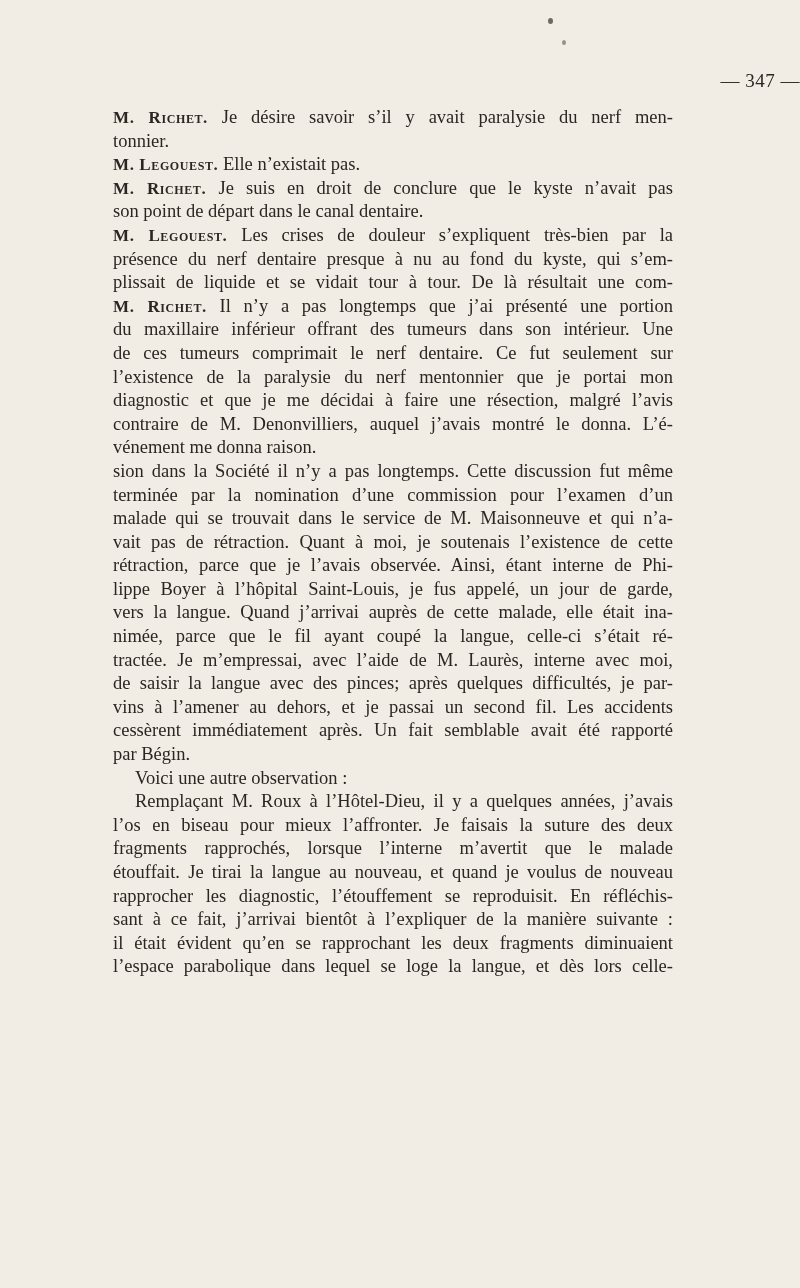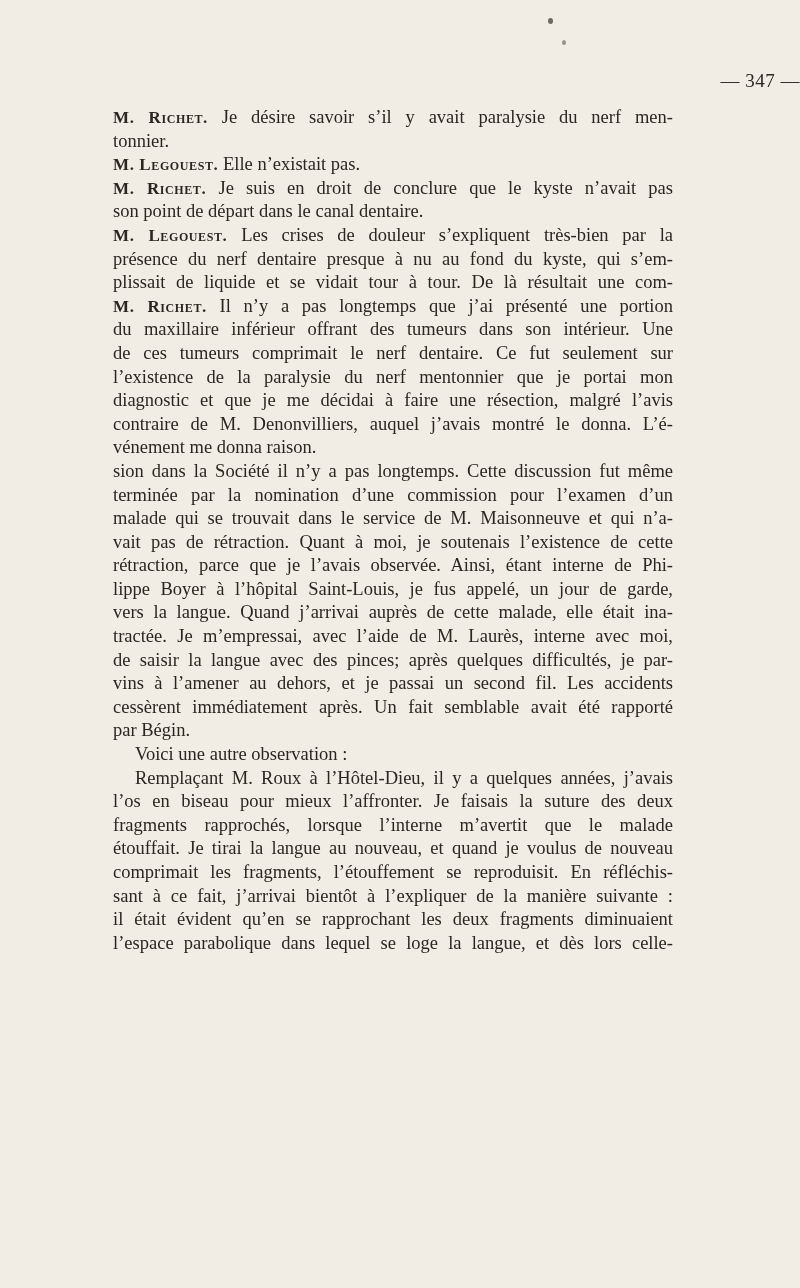--- a/index.html
+++ b/index.html
@@ -53,30 +53,31 @@
     <div class="line "><span>diagnostic et que je me décidai à faire une résection, malgré l’avis</span></div>
     <div class="line "><span>contraire de M. Denonvilliers, auquel j’avais montré le donna. L’é-</span></div>
     <div class="line last"><span>vénement me donna raison.</span></div>
     <div class="line "><span>sion dans la Société il n’y a pas longtemps. Cette discussion fut même</span></div>
     <div class="line "><span>terminée par la nomination d’une commission pour l’examen d’un</span></div>
     <div class="line "><span>malade qui se trouvait dans le service de M. Maisonneuve et qui n’a-</span></div>
     <div class="line "><span>vait pas de rétraction. Quant à moi, je soutenais l’existence de cette</span></div>
     <div class="line "><span>rétraction, parce que je l’avais observée. Ainsi, étant interne de Phi-</span></div>
     <div class="line "><span>lippe Boyer à l’hôpital Saint-Louis, je fus appelé, un jour de garde,</span></div>
     <div class="line "><span>vers la langue. Quand j’arrivai auprès de cette malade, elle était ina-</span></div>
+    <div class="line "><span>nimée, parce que le fil ayant coupé la langue, celle-ci s’était ré-</span></div>
     <div class="line "><span>tractée. Je m’empressai, avec l’aide de M. Laurès, interne avec moi,</span></div>
     <div class="line "><span>de saisir la langue avec des pinces; après quelques difficultés, je par-</span></div>
     <div class="line "><span>vins à l’amener au dehors, et je passai un second fil. Les accidents</span></div>
     <div class="line "><span>cessèrent immédiatement après. Un fait semblable avait été rapporté</span></div>
     <div class="line last"><span>par Bégin.</span></div>
     <div class="line indent last"><span>Voici une autre observation :</span></div>
     <div class="line indent"><span>Remplaçant M. Roux à l’Hôtel-Dieu, il y a quelques années, j’avais</span></div>
     <div class="line "><span>l’os en biseau pour mieux l’affronter. Je faisais la suture des deux</span></div>
     <div class="line "><span>fragments rapprochés, lorsque l’interne m’avertit que le malade</span></div>
     <div class="line "><span>étouffait. Je tirai la langue au nouveau, et quand je voulus de nouveau</span></div>
-    <div class="line "><span>comprimait les fragments, l’étouffement se reproduisit. En réfléchis-</span></div>
+    <div class="line "><span>rapprocher les diagnostic, l’étouffement se reproduisit. En réfléchis-</span></div>
     <div class="line "><span>sant à ce fait, j’arrivai bientôt à l’expliquer de la manière suivante :</span></div>
     <div class="line "><span>il était évident qu’en se rapprochant les deux fragments diminuaient</span></div>
     <div class="line "><span>l’espace parabolique dans lequel se loge la langue, et dès lors celle-</span></div>
   </div>
 
 <div class="speck" style="top:18px;left:548px;width:5px;height:6px;"></div>
 <div class="speck" style="top:40px;left:562px;width:4px;height:5px;opacity:.7"></div>
 
 </body></html>

